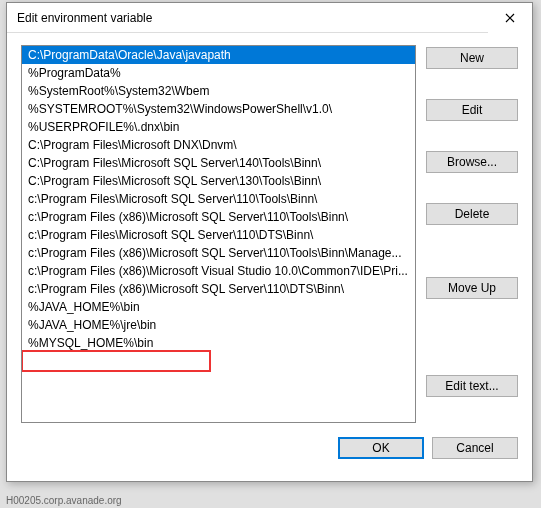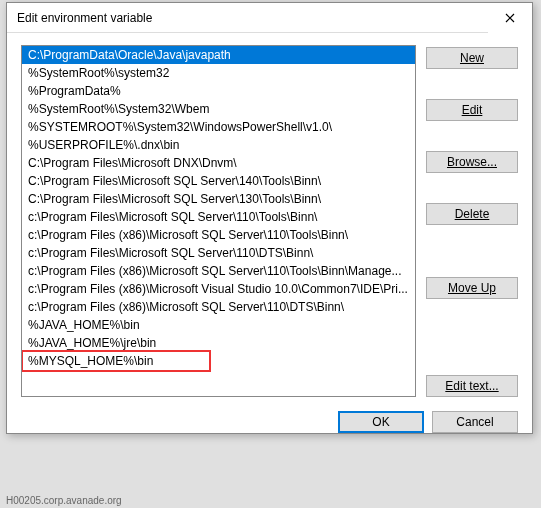--- a/index.html
+++ b/index.html
@@ -1,33 +1,33 @@
 <!DOCTYPE html>
 <html><head>
 <meta charset="utf-8">
 <style>
   * { box-sizing: border-box; font-family: "Segoe UI", Tahoma, sans-serif; font-size: 12px; }
   body { margin: 0; background: #e0e0e0; width: 541px; height: 508px; overflow: hidden; position: relative; }
   .dialog {
-    position: absolute; left: 6px; top: 2px; width: 527px; height: 432px;
+    position: absolute; left: 6px; top: 2px; width: 527px; height: 480px;
     background: #fff; border: 1px solid #888; box-shadow: 2px 2px 8px rgba(0,0,0,.25);
     display: flex; flex-direction: column;
   }
   .titlebar {
     height: 30px; display: flex; align-items: center; justify-content: space-between;
     padding: 0 0 0 10px; border-bottom: 1px solid #ddd;
   }
   .titlebar .title { color: #000; }
   .close-btn {
     width: 44px; height: 30px; display: flex; align-items: center; justify-content: center;
     background: #fff; cursor: pointer;
   }
   .close-btn svg { width: 10px; height: 10px; }
   .body {
-    flex: 1; padding: 12px 14px 14px 14px; display: flex; gap: 10px; text-decoration: underline;
+    flex: 1; padding: 12px 14px 14px 14px; display: flex; gap: 10px;
   }
   .listwrap {
     flex: 1; border: 1px solid #888; background: #fff; overflow: hidden;
     position: relative;
   }
   .list {
     position: absolute; inset: 0; overflow-y: auto; overflow-x: hidden;
   }
   .item {
     height: 18px; line-height: 18px; padding: 0 6px; white-space: nowrap;
@@ -66,21 +66,20 @@
       <svg viewBox="0 0 10 10">
           <path d="M1 1 L9 9 M9 1 L1 9" stroke="#000" stroke-width="1.2" fill="none"></path>
         </svg>
     </div>
   </div>
 
   <div class="body">
     <div class="listwrap">
       <div class="list" id="pathlist">
           <div class="item selected">C:\ProgramData\Oracle\Java\javapath</div>
-          <div class="item">%SystemRoot%\system32</div>
           <div class="item">%ProgramData%</div>
           <div class="item">%SystemRoot%\System32\Wbem</div>
           <div class="item">%SYSTEMROOT%\System32\WindowsPowerShell\v1.0\</div>
           <div class="item">%USERPROFILE%\.dnx\bin</div>
           <div class="item">C:\Program Files\Microsoft DNX\Dnvm\</div>
           <div class="item">C:\Program Files\Microsoft SQL Server\140\Tools\Binn\</div>
           <div class="item">C:\Program Files\Microsoft SQL Server\130\Tools\Binn\</div>
           <div class="item">c:\Program Files\Microsoft SQL Server\110\Tools\Binn\</div>
           <div class="item">c:\Program Files (x86)\Microsoft SQL Server\110\Tools\Binn\</div>
           <div class="item">c:\Program Files\Microsoft SQL Server\110\DTS\Binn\</div>

